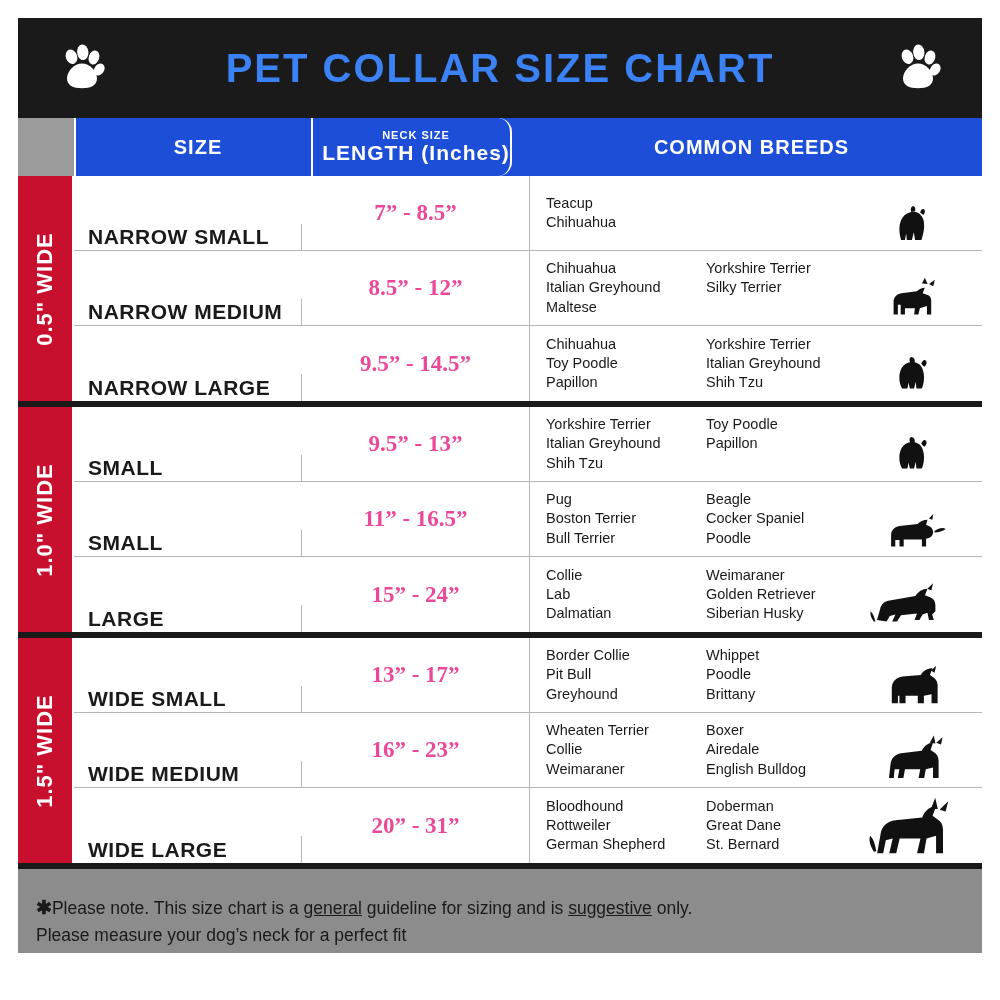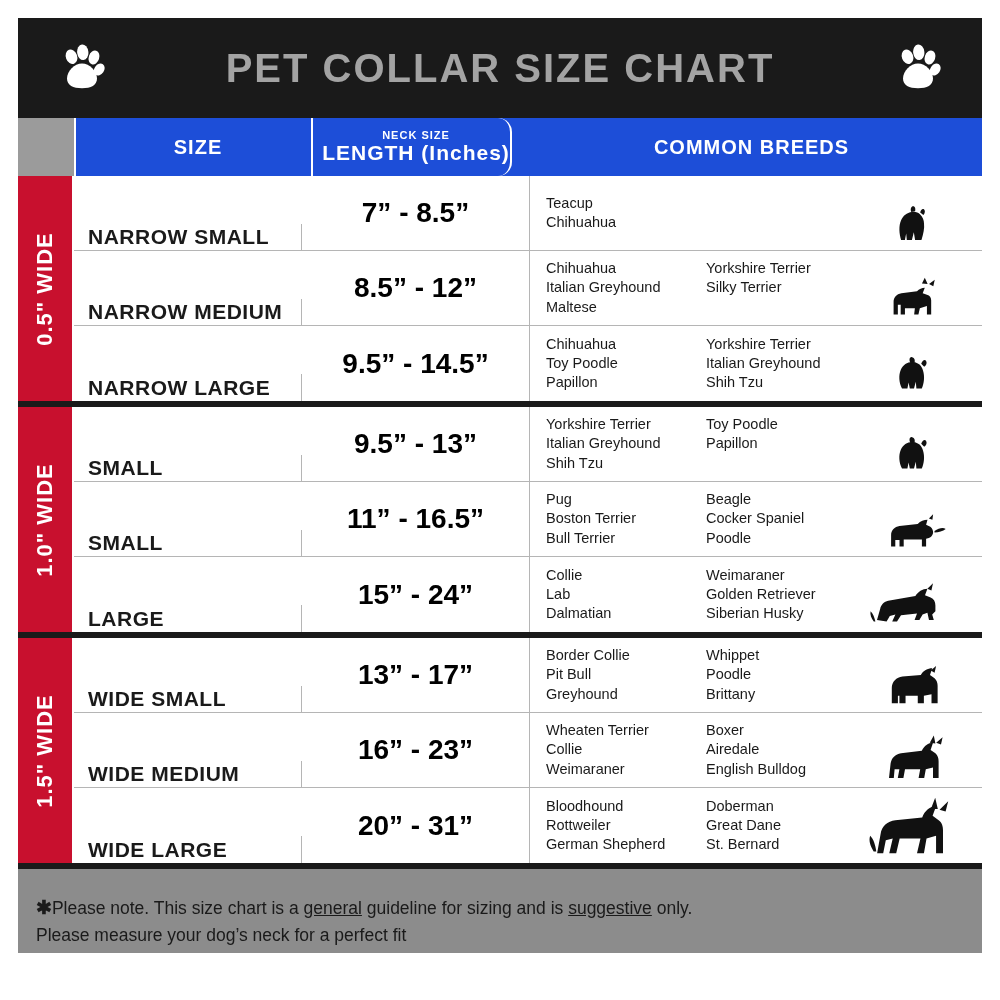--- a/index.html
+++ b/index.html
@@ -25,21 +25,21 @@
   
   .header {
     position: relative;
     height: 100px;
     background: #1a1a1a;
     display: flex;
     align-items: center;
     justify-content: center;
   }
   .header-title {
-    color: #a3a3a3;
+    color: #3b82f6;
     font-size: 40px;
     font-weight: bold;
     letter-spacing: 2px;
     text-align: left;
   }
   .paw {
     position: absolute;
     top: 26px;
     width: 48px;
     height: 48px;
@@ -127,24 +127,25 @@
     letter-spacing: 0.5px;
     border-right: 1px solid #b5b5b5;
     margin-top: 48px;
   }
   .cell-length {
     width: 228px;
     display: flex;
     align-items: center;
     justify-content: center;
     box-sizing: border-box;
-    font-size: 28px;
-    font-weight: bold;
-    color: #000000;
+    font-size: 23px;
+    font-weight: bold;
+    color: #ec4899;
     border-right: 1px solid #b5b5b5;
+    font-family: Liberation Serif, serif;
   }
   .cell-breeds {
     flex: 1;
     display: flex;
     align-items: center;
     position: relative;
     box-sizing: border-box;
     padding-left: 16px;
   }
   .breedcols {

